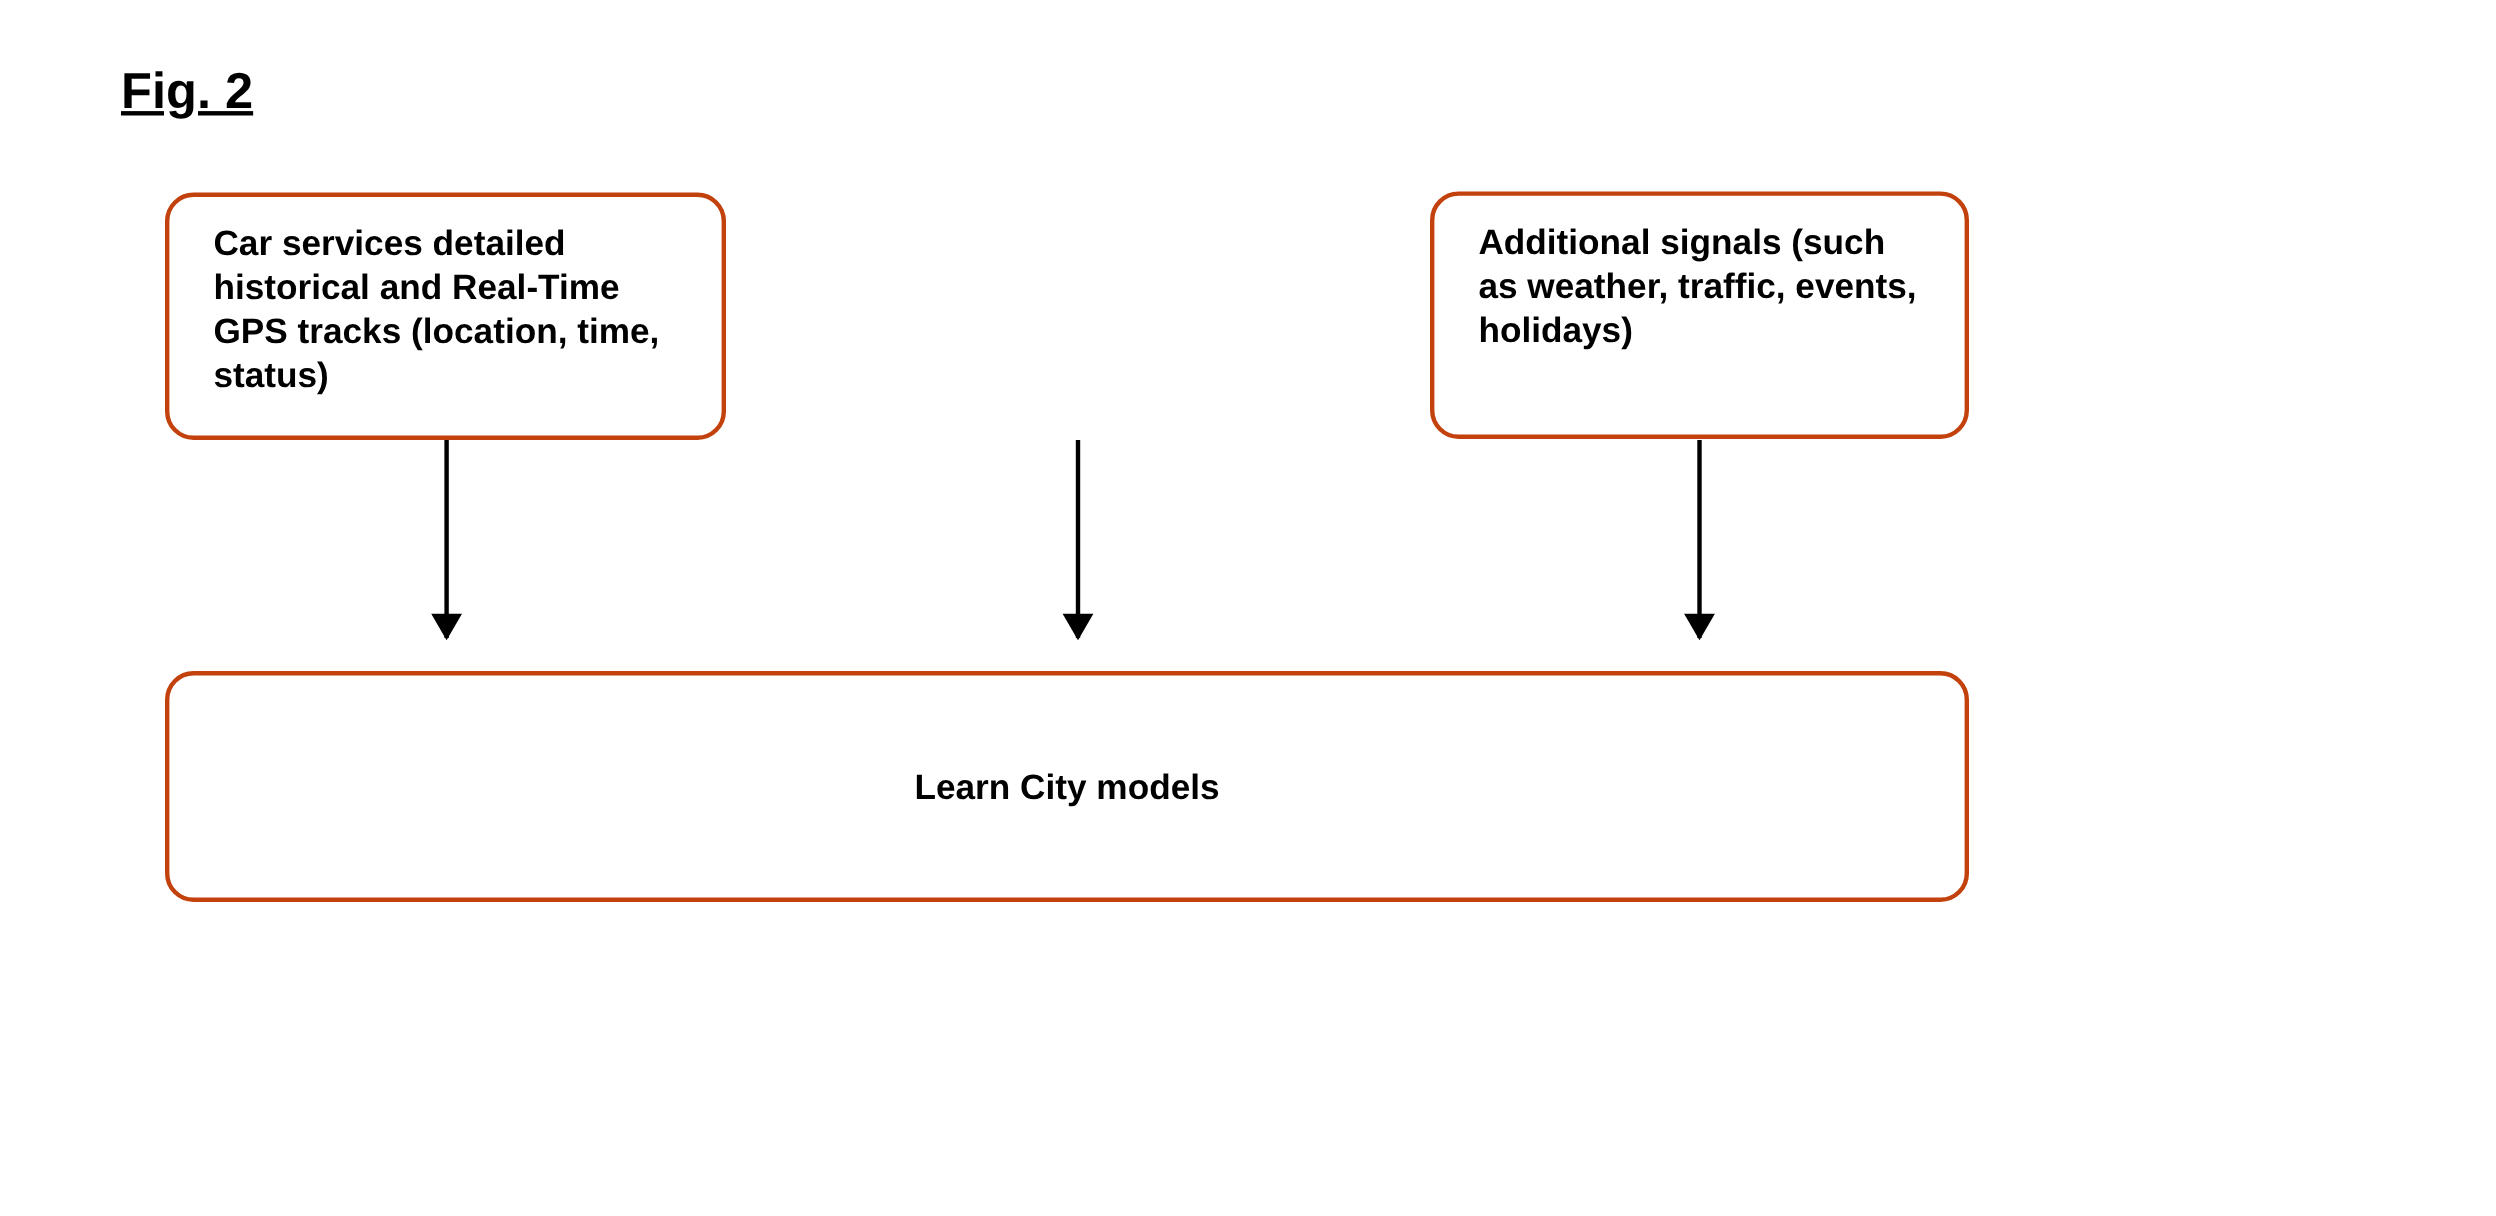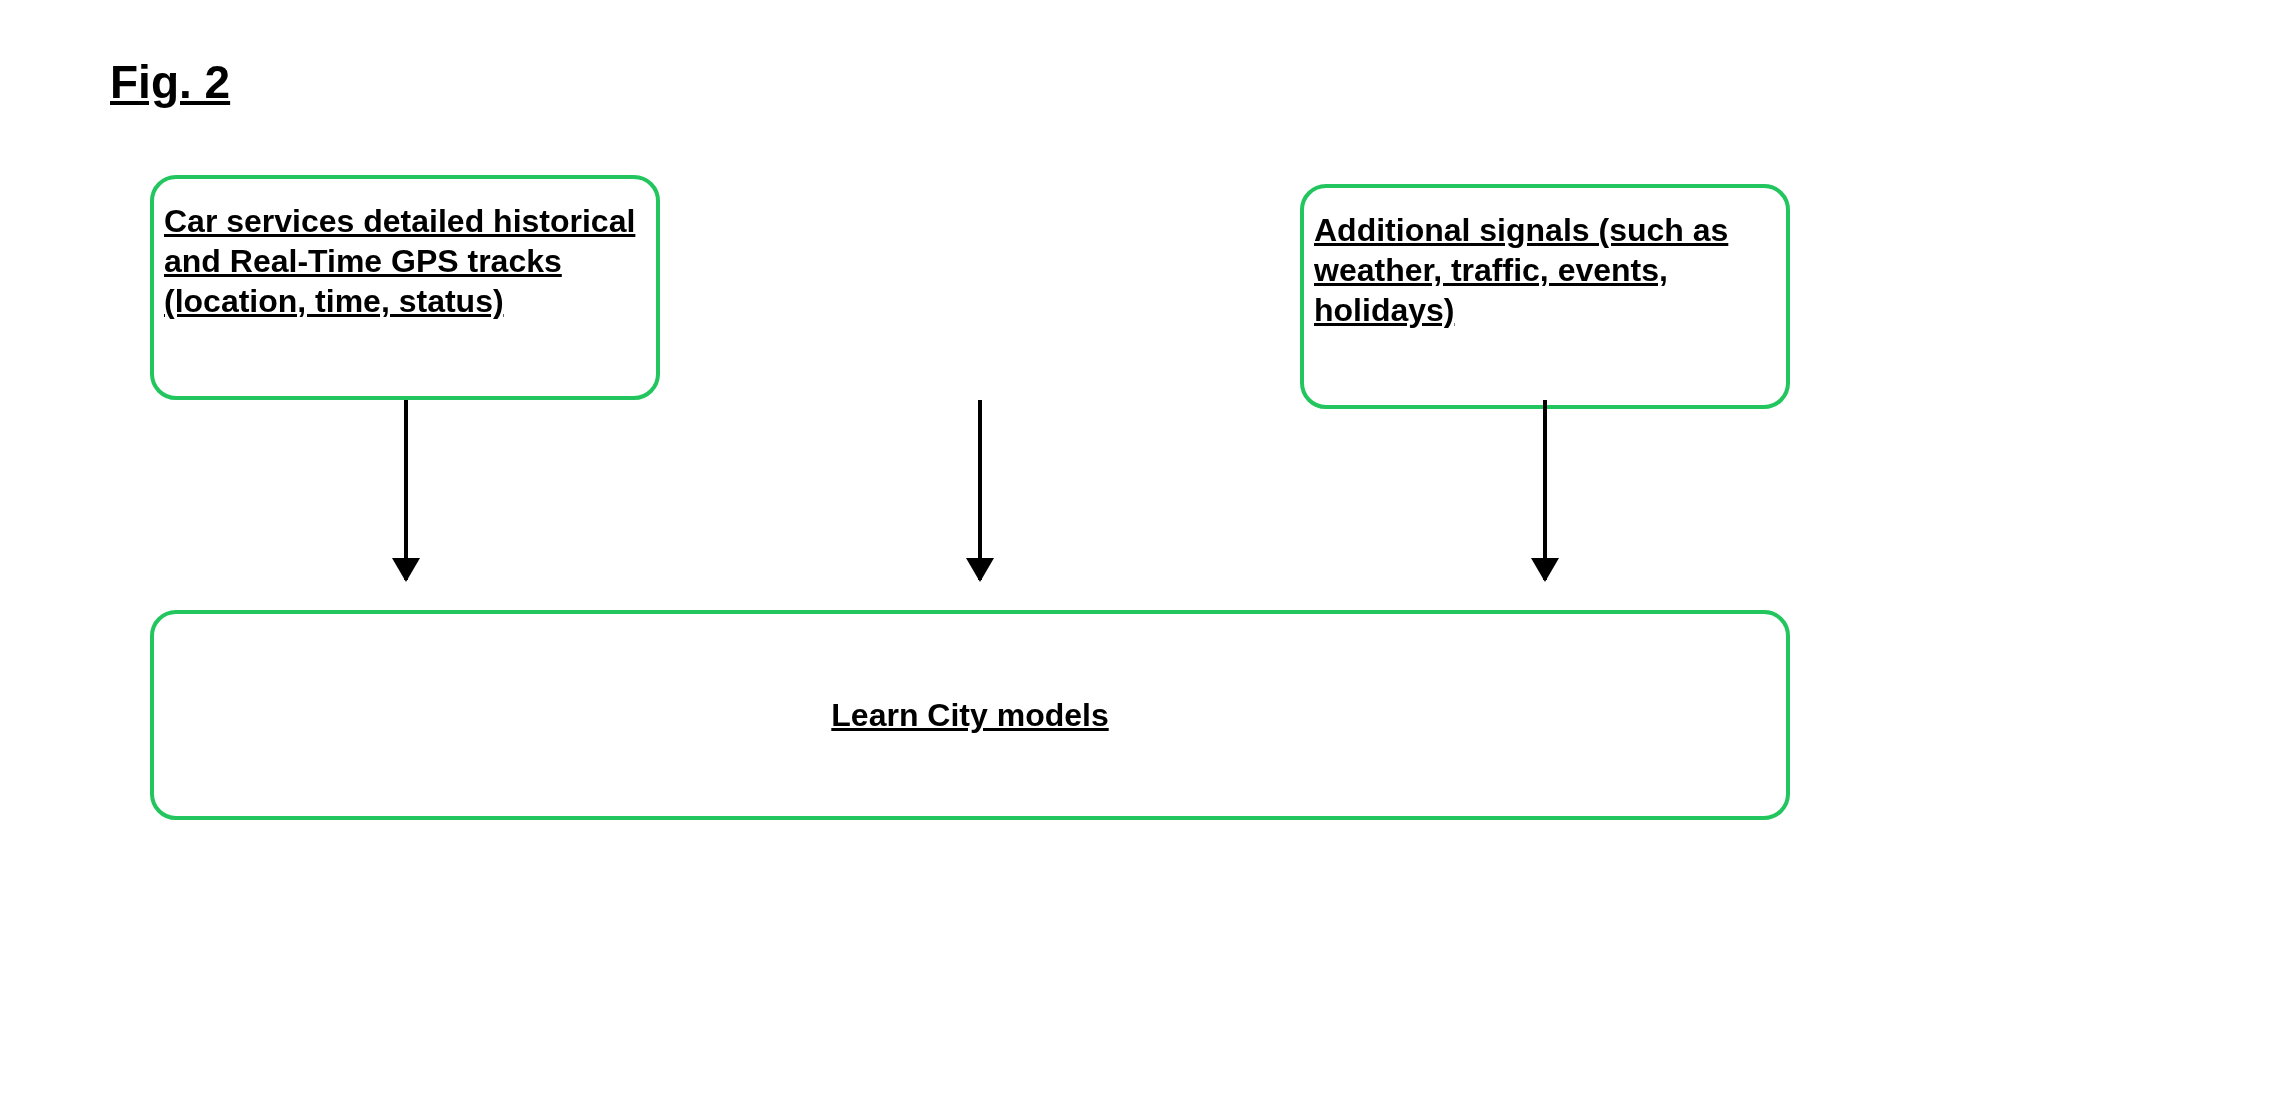--- a/index.html
+++ b/index.html
@@ -17,29 +17,28 @@
     position: absolute;
     left: 110px;
     top: 55px;
     font-size: 46px;
     font-weight: 700;
     text-decoration: underline;
     color: #000;
   }
   .box {
     position: absolute;
-    border: 4px solid #22c55e;
+    border: 4px solid #c2410c;
     border-radius: 26px;
     background: #fff;
-    padding: 22px 10px;
+    padding: 22px 40px;
     box-sizing: border-box;
     display: flex;
     align-items: flex-start;
     justify-content: flex-start;
-    text-decoration: underline;
   }
   .box-text {
     font-size: 32px;
     font-weight: 600;
     line-height: 1.25;
     color: #000;
     white-space: pre-line;
   }
   .wide-box {
     align-items: center;
@@ -71,21 +70,21 @@
 
 <div class="canvas">
 
   <div class="fig-title">Fig. 2</div>
 
   <div class="box" style="left:150px; top:175px; width:510px; height:225px;">
     <span class="box-text">Car services detailed historical and Real-Time GPS tracks (location, time, status)</span>
   </div>
 
 
-  <div class="box" style="left:1300px; top:184px; width:490px; height:225px;">
+  <div class="box" style="left:1300px; top:174px; width:490px; height:225px;">
     <span class="box-text">Additional signals (such as weather, traffic, events, holidays)</span>
   </div>
 
   <div class="arrow" style="left:404px; top:400px; height:180px;"></div>
   <div class="arrow" style="left:978px; top:400px; height:180px;"></div>
   <div class="arrow" style="left:1543px; top:400px; height:180px;"></div>
 
   <div class="box wide-box" style="left:150px; top:610px; width:1640px; height:210px;">
     <span class="box-text">Learn City models</span>
   </div>

